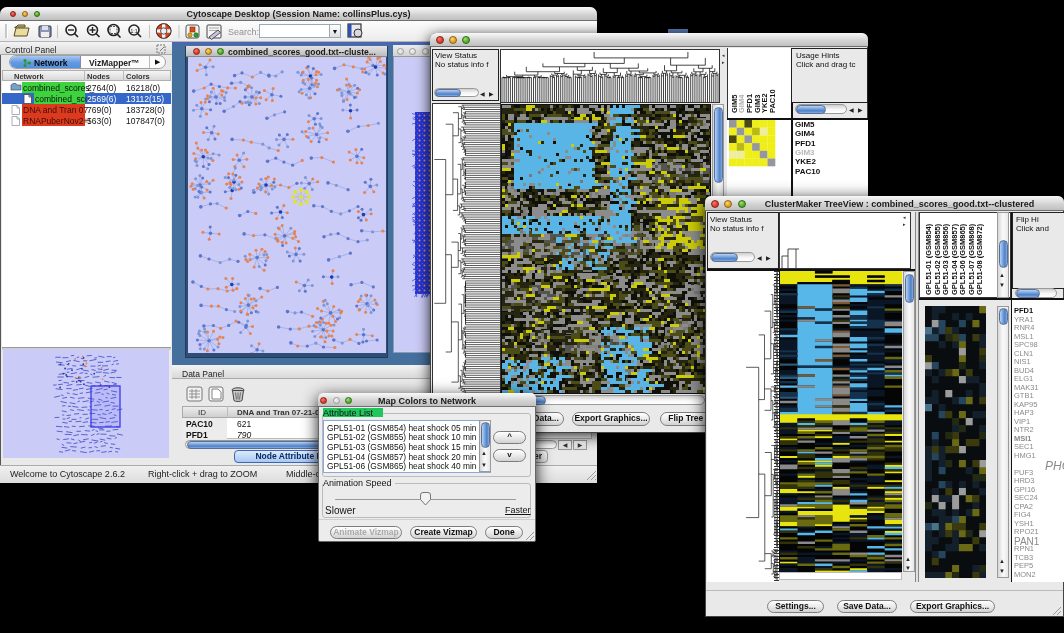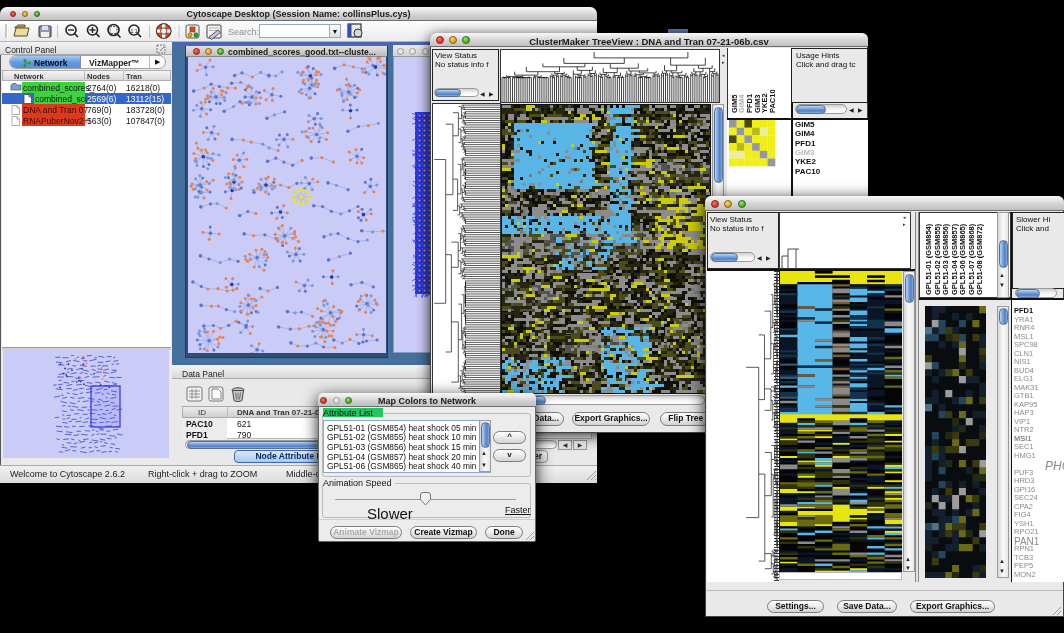--- a/index.html
+++ b/index.html
@@ -79,21 +79,21 @@
       <circle cx="7.5" cy="5" r="1.6" fill="#2a9a2a"></circle>
       <path d="M3 2.5V7.5M3 5h4.5" stroke="#2a9a2a" stroke-width="0.8" fill="none"></path>
     </svg>
     <div class="a" style="left:34px;top:57.5px;font-size:8.5px;color:#0a0a0a;font-weight:bold;white-space:nowrap;">Network</div>
     <div class="a" style="left:89px;top:57.5px;font-size:8.5px;color:#222;font-weight:bold;white-space:nowrap;">VizMapper™</div>
     <div class="a" style="left:149px;top:56px;width:1px;height:12px;background:#bbb;"></div>
     <div class="a" style="left:155px;top:58px;font-size:7px;color:#111;white-space:nowrap;">▶</div>
     <div class="a" style="left:2px;top:70px;width:169px;height:11px;background:linear-gradient(#f5f5f5,#d8d8d8);border:1px solid #b0b0b0;box-sizing:border-box;"></div>
     <div class="a" style="left:14px;top:71.5px;font-size:7.5px;color:#333;font-weight:bold;white-space:nowrap;">Network</div>
     <div class="a" style="left:87px;top:71.5px;font-size:7.5px;color:#333;font-weight:bold;white-space:nowrap;">Nodes</div>
-    <div class="a" style="left:126px;top:71.5px;font-size:7.5px;color:#333;font-weight:bold;white-space:nowrap;">Tran</div>
+    <div class="a" style="left:126px;top:71.5px;font-size:7.5px;color:#333;font-weight:bold;white-space:nowrap;">Colors</div>
     <div class="a" style="left:84px;top:70px;width:1px;height:11px;background:#bbb;"></div>
     <div class="a" style="left:123px;top:70px;width:1px;height:11px;background:#bbb;"></div>
     <div class="a" style="left:2px;top:81px;width:169px;height:266px;background:#fff;"></div>
     <svg class="a" style="left:10px;top:83px" width="12" height="8">
       <path d="M1 2l2-1.5h3l1 1.5h4v5h-10z" fill="#7aa0c4" stroke="#3a5a7a" stroke-width="0.7"></path>
     </svg>
     <div class="a" style="left:22px;top:81.6px;width:63px;height:11px;background:#3fd23f;"></div>
     <div class="a" style="left:23px;top:82.6px;font-size:8.5px;color:#07180a;white-space:nowrap;">combined_scores_</div>
     <div class="a" style="left:87px;top:82.6px;font-size:8.5px;color:#111;white-space:nowrap;">2764(0)</div>
     <div class="a" style="left:126px;top:82.6px;font-size:8.5px;color:#111;white-space:nowrap;">16218(0)</div>
@@ -838,34 +838,33 @@
     <div class="a" style="left:182px;top:406px;width:410px;height:12px;background:linear-gradient(#ececec,#cfcfcf);border:1px solid #aaa;box-sizing:border-box;"></div>
     <div class="a" style="left:227px;top:406px;width:1px;height:33px;background:#bbb;"></div>
     <div class="a" style="left:198px;top:408px;font-size:8px;color:#333;font-weight:normal;white-space:nowrap;">ID</div>
     <div class="a" style="left:237px;top:408px;font-size:8px;color:#333;font-weight:bold;white-space:nowrap;">DNA and Tran 07-21-06b...</div>
     <div class="a" style="left:182px;top:418px;width:410px;height:21px;background:#fff;border:1px solid #bbb;border-top:none;box-sizing:border-box;"></div>
     <div class="a" style="left:182px;top:418px;width:45px;height:11px;background:#ececec;"></div>
     <div class="a" style="left:182px;top:429px;width:45px;height:10px;background:#ececec;"></div>
     <div class="a" style="left:186px;top:419px;font-size:8.5px;color:#111;font-weight:bold;white-space:nowrap;">PAC10</div>
     <div class="a" style="left:237px;top:419px;font-size:8.5px;color:#111;white-space:nowrap;">621</div>
     <div class="a" style="left:186px;top:429.5px;font-size:8.5px;color:#111;font-weight:bold;white-space:nowrap;">PFD1</div>
-    <div class="a" style="left:237px;top:429.5px;font-size:8.5px;color:#111;white-space:nowrap;">790</div>
+    <div class="a" style="left:237px;top:429.5px;font-size:8.5px;color:#111;white-space:nowrap;font-style:italic;">790</div>
     <div class="a" style="left:185px;top:440px;width:372px;height:9px;border-radius:4.5px;background:linear-gradient(#cfcfcf,#f6f6f6 55%,#fff);border:1px solid #9a9a9a;box-sizing:border-box;"></div>
     <div class="a" style="left:187px;top:440.5px;width:346px;height:8px;border-radius:4.0px;background:linear-gradient(#b8d2f2,#6f9edd 45%,#4f7fc4 70%,#86aee4);border:1px solid #5a6f94;box-sizing:border-box;"></div>
     <div class="a" style="left:558px;top:439.5px;width:14px;height:10px;background:linear-gradient(#fff,#ddd);border:1px solid #999;box-sizing:border-box;font-size:6px;text-align:center;line-height:9px;color:#333;">◀</div>
     <div class="a" style="left:573px;top:439.5px;width:14px;height:10px;background:linear-gradient(#fff,#ddd);border:1px solid #999;box-sizing:border-box;font-size:6px;text-align:center;line-height:9px;color:#333;">▶</div>
     <div class="a" style="left:234px;top:450px;width:138px;height:13px;background:linear-gradient(#dcebfc,#a8c8f0);border:1.5px solid #3a66b8;border-radius:4px;box-sizing:border-box;font-size:8.5px;font-weight:bold;color:#0a2a6a;text-align:center;line-height:11px;">Node Attribute Browser</div>
     <div class="a" style="left:380px;top:450px;width:168px;height:13px;background:linear-gradient(#fcfcfc,#e0e0e0);border:1px solid #999;border-radius:4px;box-sizing:border-box;font-size:8.5px;font-weight:bold;color:#222;text-align:right;padding-right:5px;line-height:11px;">Edge Attribute Browser</div>
     <div class="a" style="left:668px;top:29px;width:20px;height:5px;background:#5577b0;"></div>
     <div class="a" style="left:430px;top:33px;width:438px;height:400px;background:#e9e9e9;border:1px solid #444;border-radius:6px 6px 0 0;box-sizing:border-box;box-shadow:0 3px 14px rgba(0,0,0,0.85);"></div>
     <div class="a tb" style="left:430px;top:33px;width:438px;height:14px;border-radius:6px 6px 0 0;"></div>
     <div class="a" style="left:435.5px;top:36.0px;width:8px;height:8px;border-radius:50%;background:radial-gradient(circle at 35% 30%,#f87a70,#d93b30 60%,#d93b30);border:1px solid #8a1d14;box-sizing:border-box;"></div>
     <div class="a" style="left:448.5px;top:36.0px;width:8px;height:8px;border-radius:50%;background:radial-gradient(circle at 35% 30%,#ffd96e,#dfa023 60%,#dfa023);border:1px solid #8a6210;box-sizing:border-box;"></div>
     <div class="a" style="left:461.5px;top:36.0px;width:8px;height:8px;border-radius:50%;background:radial-gradient(circle at 35% 30%,#a6e07a,#52ad24 60%,#52ad24);border:1px solid #2a6a12;box-sizing:border-box;"></div>
-    <div class="a tt" style="left:430px;top:35.5px;width:438px;height:11px;line-height:11px;font-size:9.5px;">ClusterMaker TreeView : DNA and Tran 07-21-06b.csv</div>
     <div class="a pn" style="left:432px;top:49px;width:67px;height:52px;"></div>
     <div class="a" style="left:435px;top:51px;font-size:8px;color:#111;white-space:nowrap;">View Status</div>
     <div class="a" style="left:435px;top:60px;font-size:8px;color:#111;white-space:nowrap;">No status info f</div>
     <div class="a" style="left:434px;top:88px;width:45px;height:9px;border-radius:4.5px;background:linear-gradient(#cfcfcf,#f6f6f6 55%,#fff);border:1px solid #9a9a9a;box-sizing:border-box;"></div>
     <div class="a" style="left:435px;top:88.5px;width:26px;height:8px;border-radius:4.0px;background:linear-gradient(#b8d2f2,#6f9edd 45%,#4f7fc4 70%,#86aee4);border:1px solid #5a6f94;box-sizing:border-box;"></div>
     <div class="a" style="left:480px;top:89.5px;font-size:6px;color:#222;white-space:nowrap;">◀</div>
     <div class="a" style="left:489px;top:89.5px;font-size:6px;color:#222;white-space:nowrap;">▶</div>
     <div class="a" style="left:500px;top:49px;width:220px;height:54px;background:#fff;border:1px solid #333;box-sizing:border-box;overflow:hidden;">
       <svg class="a" style="left:0;top:0" width="218" height="52">
         <path stroke="#161616" stroke-width="0.8" fill="none" d="M1.0 27.6V52M3.1 27.6V52M5.2 27.6V52M3.1 27.6H5.2M3.1 27.6V27.6M5.2 27.6V27.6M1.0 27.6H4.2M1.0 27.6V27.6M4.2 27.6V27.6M7.3 27.6V52M9.4 27.6V52M7.3 27.6H9.4M7.3 27.6V27.6M9.4 27.6V27.6M2.6 27.6H8.4M2.6 26.6V27.6M8.4 26.6V27.6M11.5 27.6V52M13.6 27.6V52M11.5 27.6H13.6M11.5 27.6V27.6M13.6 27.6V27.6M15.7 27.6V52M17.8 27.6V52M15.7 27.6H17.8M15.7 27.6V27.6M17.8 27.6V27.6M19.9 27.6V52M22.0 27.6V52M24.1 27.6V52M22.0 27.6H24.1M22.0 27.6V27.6M24.1 27.6V27.6M19.9 27.6H23.1M19.9 27.6V27.6M23.1 27.6V27.6M16.8 27.6H21.5M16.8 27.6V27.6M21.5 27.6V27.6M12.6 27.6H19.1M12.6 27.6V27.6M19.1 27.6V27.6M26.2 27.6V52M28.3 27.6V52M30.4 27.6V52M28.3 27.6H30.4M28.3 27.6V27.6M30.4 27.6V27.6M26.2 27.6H29.3M26.2 27.6V27.6M29.3 27.6V27.6M15.9 27.6H27.8M15.9 26.6V27.6M27.8 26.6V27.6M5.5 26.6H21.8M5.5 25.1V26.6M21.8 25.1V26.6M32.5 27.6V52M34.6 27.6V52M32.5 27.6H34.6M32.5 26.8V27.6M34.6 26.8V27.6M36.7 27.6V52M38.8 27.6V52M36.7 27.6H38.8M36.7 27.6V27.6M38.8 27.6V27.6M40.9 27.6V52M43.0 27.6V52M45.1 27.6V52M47.2 27.6V52M45.1 27.6H47.2M45.1 27.6V27.6M47.2 27.6V27.6M43.0 27.6H46.1M43.0 27.6V27.6M46.1 27.6V27.6M40.9 27.6H44.5M40.9 27.6V27.6M44.5 27.6V27.6M37.7 27.6H42.7M37.7 26.8V27.6M42.7 26.8V27.6M33.5 26.8H40.2M33.5 25.1V26.8M40.2 25.1V26.8M13.7 25.1H36.9M13.7 21.7V25.1M36.9 21.7V25.1M49.3 26.6V52M51.4 27.6V52M53.5 27.6V52M51.4 27.6H53.5M51.4 26.6V27.6M53.5 26.6V27.6M49.3 26.6H52.4M49.3 25.1V26.6M52.4 25.1V26.6M55.5 26.6V52M57.6 26.6V52M55.5 26.6H57.6M55.5 25.1V26.6M57.6 25.1V26.6M50.8 25.1H56.6M50.8 23.5V25.1M56.6 23.5V25.1M59.7 26.6V52M61.8 26.6V52M59.7 26.6H61.8M59.7 25.0V26.6M61.8 25.0V26.6M63.9 26.5V52M66.0 27.6V52M68.1 27.6V52M70.2 27.6V52M68.1 27.6H70.2M68.1 27.6V27.6M70.2 27.6V27.6M66.0 27.6H69.2M66.0 26.5V27.6M69.2 26.5V27.6M63.9 26.5H67.6M63.9 25.0V26.5M67.6 25.0V26.5M60.8 25.0H65.8M60.8 23.5V25.0M65.8 23.5V25.0M53.7 23.5H63.3M53.7 21.7V23.5M63.3 21.7V23.5M25.3 21.7H58.5M25.3 16.8V21.7M58.5 16.8V21.7M72.3 24.2V52M74.4 27.2V52M76.5 27.6V52M78.6 27.6V52M76.5 27.6H78.6M76.5 27.6V27.6M78.6 27.6V27.6M80.7 27.6V52M77.6 27.6H80.7M77.6 27.2V27.6M80.7 27.2V27.6M74.4 27.2H79.1M74.4 25.7V27.2M79.1 25.7V27.2M82.8 27.2V52M84.9 27.2V52M82.8 27.2H84.9M82.8 25.7V27.2M84.9 25.7V27.2M76.8 25.7H83.8M76.8 24.2V25.7M83.8 24.2V25.7M72.3 24.2H80.3M72.3 20.4V24.2M80.3 20.4V24.2M87.0 25.0V52M89.1 26.5V52M91.2 26.5V52M89.1 26.5H91.2M89.1 25.0V26.5M91.2 25.0V26.5M87.0 25.0H90.1M87.0 23.5V25.0M90.1 23.5V25.0M93.3 25.6V52M95.4 25.6V52M93.3 25.6H95.4M93.3 23.5V25.6M95.4 23.5V25.6M88.6 23.5H94.3M88.6 20.4V23.5M94.3 20.4V23.5M76.3 20.4H91.4M76.3 16.8V20.4M91.4 16.8V20.4M41.9 16.8H83.9M41.9 13.4V16.8M83.9 13.4V16.8M97.5 26.3V52M99.6 27.6V52M101.7 27.6V52M99.6 27.6H101.7M99.6 26.3V27.6M101.7 26.3V27.6M97.5 26.3H100.6M97.5 24.4V26.3M100.6 24.4V26.3M103.8 26.1V52M105.9 27.6V52M108.0 27.6V52M110.0 27.6V52M108.0 27.6H110.0M108.0 27.6V27.6M110.0 27.6V27.6M105.9 27.6H109.0M105.9 26.1V27.6M109.0 26.1V27.6M103.8 26.1H107.4M103.8 24.4V26.1M107.4 24.4V26.1M99.0 24.4H105.6M99.0 22.6V24.4M105.6 22.6V24.4M112.1 27.1V52M114.2 27.1V52M112.1 27.1H114.2M112.1 25.6V27.1M114.2 25.6V27.1M116.3 27.6V52M118.4 27.6V52M116.3 27.6H118.4M116.3 27.1V27.6M118.4 27.1V27.6M120.5 27.6V52M122.6 27.6V52M120.5 27.6H122.6M120.5 27.1V27.6M122.6 27.1V27.6M117.4 27.1H121.6M117.4 25.6V27.1M121.6 25.6V27.1M113.2 25.6H119.5M113.2 22.6V25.6M119.5 22.6V25.6M102.3 22.6H116.3M102.3 18.2V22.6M116.3 18.2V22.6M124.7 26.2V52M126.8 26.2V52M124.7 26.2H126.8M124.7 24.2V26.2M126.8 24.2V26.2M128.9 25.7V52M131.0 25.7V52M128.9 25.7H131.0M128.9 24.2V25.7M131.0 24.2V25.7M125.8 24.2H130.0M125.8 21.0V24.2M130.0 21.0V24.2M133.1 26.2V52M135.2 26.2V52M133.1 26.2H135.2M133.1 24.7V26.2M135.2 24.7V26.2M137.3 27.6V52M139.4 27.6V52M141.5 27.6V52M139.4 27.6H141.5M139.4 27.6V27.6M141.5 27.6V27.6M137.3 27.6H140.4M137.3 26.6V27.6M140.4 26.6V27.6M143.6 27.6V52M145.7 27.6V52M147.8 27.6V52M145.7 27.6H147.8M145.7 27.6V27.6M147.8 27.6V27.6M149.9 27.6V52M146.7 27.6H149.9M146.7 27.6V27.6M149.9 27.6V27.6M143.6 27.6H148.3M143.6 26.6V27.6M148.3 26.6V27.6M138.9 26.6H145.9M138.9 24.7V26.6M145.9 24.7V26.6M134.2 24.7H142.4M134.2 22.9V24.7M142.4 22.9V24.7M152.0 26.3V52M154.1 26.3V52M152.0 26.3H154.1M152.0 24.8V26.3M154.1 24.8V26.3M156.2 26.3V52M158.3 26.3V52M156.2 26.3H158.3M156.2 24.8V26.3M158.3 24.8V26.3M153.0 24.8H157.2M153.0 22.9V24.8M157.2 22.9V24.8M138.3 22.9H155.1M138.3 21.0V22.9M155.1 21.0V22.9M127.9 21.0H146.7M127.9 18.2V21.0M146.7 18.2V21.0M109.3 18.2H137.3M109.3 13.4V18.2M137.3 13.4V18.2M62.9 13.4H123.3M62.9 7.9V13.4M123.3 7.9V13.4M160.4 25.9V52M162.5 25.9V52M160.4 25.9H162.5M160.4 23.3V25.9M162.5 23.3V25.9M164.5 25.0V52M166.6 25.0V52M164.5 25.0H166.6M164.5 23.3V25.0M166.6 23.3V25.0M161.4 23.3H165.6M161.4 20.8V23.3M165.6 20.8V23.3M168.7 25.7V52M170.8 27.2V52M172.9 27.2V52M170.8 27.2H172.9M170.8 25.7V27.2M172.9 25.7V27.2M168.7 25.7H171.9M168.7 22.8V25.7M171.9 22.8V25.7M175.0 26.8V52M177.1 27.6V52M179.2 27.6V52M181.3 27.6V52M179.2 27.6H181.3M179.2 27.6V27.6M181.3 27.6V27.6M177.1 27.6H180.3M177.1 26.8V27.6M180.3 26.8V27.6M175.0 26.8H178.7M175.0 25.3V26.8M178.7 25.3V26.8M183.4 26.9V52M185.5 27.6V52M187.6 27.6V52M185.5 27.6H187.6M185.5 26.9V27.6M187.6 26.9V27.6M183.4 26.9H186.6M183.4 25.3V26.9M186.6 25.3V26.9M176.9 25.3H185.0M176.9 22.8V25.3M185.0 22.8V25.3M170.3 22.8H180.9M170.3 20.8V22.8M180.9 20.8V22.8M163.5 20.8H175.6M163.5 15.2V20.8M175.6 15.2V20.8M189.7 25.7V52M191.8 25.7V52M189.7 25.7H191.8M189.7 24.0V25.7M191.8 24.0V25.7M193.9 25.6V52M196.0 25.6V52M193.9 25.6H196.0M193.9 24.0V25.6M196.0 24.0V25.6M190.8 24.0H194.9M190.8 21.8V24.0M194.9 21.8V24.0M198.1 25.9V52M200.2 25.9V52M198.1 25.9H200.2M198.1 24.4V25.9M200.2 24.4V25.9M202.3 27.6V52M204.4 27.6V52M202.3 27.6H204.4M202.3 26.5V27.6M204.4 26.5V27.6M206.5 26.5V52M203.3 26.5H206.5M203.3 24.4V26.5M206.5 24.4V26.5M199.1 24.4H204.9M199.1 21.8V24.4M204.9 21.8V24.4M192.8 21.8H202.0M192.8 18.3V21.8M202.0 18.3V21.8M208.6 21.6V52M210.7 26.0V52M212.8 26.0V52M210.7 26.0H212.8M210.7 23.4V26.0M212.8 23.4V26.0M214.9 25.2V52M217.0 25.2V52M214.9 25.2H217.0M214.9 23.4V25.2M217.0 23.4V25.2M211.7 23.4H215.9M211.7 21.6V23.4M215.9 21.6V23.4M208.6 21.6H213.8M208.6 18.3V21.6M213.8 18.3V21.6M197.4 18.3H211.2M197.4 15.2V18.3M211.2 15.2V18.3M169.6 15.2H204.3M169.6 7.9V15.2M204.3 7.9V15.2M93.1 7.9H186.9M93.1 2.0V7.9M186.9 2.0V7.9"></path>
@@ -1042,34 +1041,35 @@
     <div class="a" style="left:481px;top:450px;font-size:6px;color:#222;white-space:nowrap;">▲</div>
     <div class="a" style="left:481px;top:462px;font-size:6px;color:#222;white-space:nowrap;">▼</div>
     <div class="a" style="left:493px;top:431px;width:33px;height:13px;border-radius:7.5px;background:linear-gradient(#ffffff,#e8e8e8 55%,#d2d2d2);border:1.5px solid #7d7d7d;box-sizing:border-box;font-size:8px;font-weight:bold;color:#111;text-align:center;line-height:10px;white-space:nowrap;overflow:hidden;">^</div>
     <div class="a" style="left:493px;top:449px;width:33px;height:13px;border-radius:7.5px;background:linear-gradient(#ffffff,#e8e8e8 55%,#d2d2d2);border:1.5px solid #7d7d7d;box-sizing:border-box;font-size:8px;font-weight:bold;color:#111;text-align:center;line-height:10px;white-space:nowrap;overflow:hidden;">v</div>
     <div class="a" style="left:322px;top:483px;width:209px;height:35px;border:1px solid #bbb;border-radius:3px;box-sizing:border-box;"></div>
     <div class="a" style="left:323px;top:478px;width:72px;height:9px;background:#ececec;font-size:9px;">Animation Speed</div>
     <div class="a" style="left:335px;top:498.5px;width:181px;height:1.5px;background:#9a9a9a;border-radius:1px;"></div>
     <svg class="a" style="left:419px;top:492px" width="13" height="15">
       <path d="M1.5 3a2.5 2.5 0 0 1 2.5-2.5h5A2.5 2.5 0 0 1 11.5 3v4.5l-5 5.5-5-5.5z" fill="#f2f2f2" stroke="#777" stroke-width="1"></path>
     </svg>
-    <div class="a" style="left:325px;top:505px;font-size:15px;color:#111;white-space:nowrap;margin-left:42px;">Slower</div>
+    <div class="a" style="left:325px;top:505px;font-size:10px;color:#111;white-space:nowrap;">Slower</div>
     <div class="a" style="left:505px;top:505px;font-size:9px;color:#111;white-space:nowrap;text-decoration:underline;">Faster</div>
     <div class="a" style="left:319px;top:519px;width:216px;height:1px;background:#cfcfcf;"></div>
     <div class="a" style="left:330px;top:526px;width:72px;height:13px;border-radius:7.5px;background:linear-gradient(#ffffff,#e8e8e8 55%,#d2d2d2);border:1.5px solid #7d7d7d;box-sizing:border-box;font-size:8.5px;font-weight:bold;color:#aaa;text-align:center;line-height:10px;white-space:nowrap;overflow:hidden;">Animate Vizmap</div>
     <div class="a" style="left:410px;top:526px;width:67px;height:13px;border-radius:7.5px;background:linear-gradient(#ffffff,#e8e8e8 55%,#d2d2d2);border:1.5px solid #7d7d7d;box-sizing:border-box;font-size:8.5px;font-weight:bold;color:#111;text-align:center;line-height:10px;white-space:nowrap;overflow:hidden;">Create Vizmap</div>
     <div class="a" style="left:485px;top:526px;width:38px;height:13px;border-radius:7.5px;background:linear-gradient(#ffffff,#e8e8e8 55%,#d2d2d2);border:1.5px solid #7d7d7d;box-sizing:border-box;font-size:8.5px;font-weight:bold;color:#111;text-align:center;line-height:10px;white-space:nowrap;overflow:hidden;">Done</div>
     <svg class="a" style="left:525px;top:531px" width="10" height="10">
       <path d="M9 1L1 9M9 5L5 9" stroke="#999" stroke-width="1"></path>
     </svg>
     <div class="a" style="left:705px;top:196px;width:359px;height:421px;background:#e9e9e9;border:1px solid #444;border-radius:6px 6px 0 0;box-sizing:border-box;box-shadow:0 3px 16px rgba(0,0,0,0.9);"></div>
     <div class="a tb" style="left:705px;top:196px;width:359px;height:15px;border-radius:6px 6px 0 0;"></div>
     <div class="a" style="left:710.5px;top:200.0px;width:8px;height:8px;border-radius:50%;background:radial-gradient(circle at 35% 30%,#f87a70,#d93b30 60%,#d93b30);border:1px solid #8a1d14;box-sizing:border-box;"></div>
     <div class="a" style="left:724.0px;top:200.0px;width:8px;height:8px;border-radius:50%;background:radial-gradient(circle at 35% 30%,#ffd96e,#dfa023 60%,#dfa023);border:1px solid #8a6210;box-sizing:border-box;"></div>
     <div class="a" style="left:737.5px;top:200.0px;width:8px;height:8px;border-radius:50%;background:radial-gradient(circle at 35% 30%,#a6e07a,#52ad24 60%,#52ad24);border:1px solid #2a6a12;box-sizing:border-box;"></div>
+    <div class="a tt" style="left:705px;top:199px;width:359px;height:11px;line-height:11px;font-size:9px;padding-left:30px;box-sizing:border-box;">ClusterMaker TreeView : combined_scores_good.txt--clustered</div>
     <div class="a pn" style="left:707px;top:212px;width:72px;height:57px;"></div>
     <div class="a" style="left:710px;top:215px;font-size:8px;color:#111;white-space:nowrap;">View Status</div>
     <div class="a" style="left:710px;top:224px;font-size:8px;color:#111;white-space:nowrap;">No status info f</div>
     <div class="a" style="left:710px;top:252px;width:45px;height:10px;border-radius:5.0px;background:linear-gradient(#cfcfcf,#f6f6f6 55%,#fff);border:1px solid #9a9a9a;box-sizing:border-box;"></div>
     <div class="a" style="left:711px;top:252.5px;width:27px;height:9px;border-radius:4.5px;background:linear-gradient(#b8d2f2,#6f9edd 45%,#4f7fc4 70%,#86aee4);border:1px solid #5a6f94;box-sizing:border-box;"></div>
     <div class="a" style="left:757px;top:254px;font-size:6px;color:#222;white-space:nowrap;">◀</div>
     <div class="a" style="left:766px;top:254px;font-size:6px;color:#222;white-space:nowrap;">▶</div>
     <div class="a" style="left:779px;top:212px;width:132px;height:57px;background:#fff;border:1px solid #333;box-sizing:border-box;"></div>
     <svg class="a" style="left:780px;top:246px" width="20" height="23">
       <path d="M2 22V10h6v12M8 10V3h8v19M16 3h3" stroke="#222" stroke-width="0.8" fill="none"></path>
@@ -1128,21 +1128,21 @@
         <path fill="#4a7288" d="M0.0 21.0h7.0v7.2h-7.0zM0.0 98.0h7.0v7.2h-7.0zM6.8 217.0h7.0v7.2h-7.0z"></path>
         <path fill="#3a3a0e" d="M20.3 21.0h7.0v7.2h-7.0zM27.1 28.0h7.0v7.2h-7.0zM47.4 28.0h7.0v7.2h-7.0zM54.2 42.0h7.0v7.2h-7.0zM0.0 49.0h7.0v7.2h-7.0zM20.3 63.0h7.0v7.2h-7.0zM40.7 63.0h7.0v7.2h-7.0zM54.2 91.0h7.0v7.2h-7.0zM20.3 105.0h7.0v7.2h-7.0zM27.1 126.0h7.0v7.2h-7.0zM40.7 133.0h7.0v7.2h-7.0zM47.4 133.0h7.0v7.2h-7.0zM6.8 140.0h7.0v7.2h-7.0zM20.3 140.0h7.0v7.2h-7.0zM27.1 140.0h7.0v7.2h-7.0zM47.4 154.0h7.0v7.2h-7.0zM20.3 182.0h7.0v7.2h-7.0zM47.4 189.0h7.0v7.2h-7.0zM27.1 217.0h7.0v7.2h-7.0zM33.9 217.0h7.0v7.2h-7.0zM54.2 217.0h7.0v7.2h-7.0zM20.3 224.0h7.0v7.2h-7.0zM47.4 231.0h7.0v7.2h-7.0zM6.8 252.0h7.0v7.2h-7.0zM47.4 266.0h7.0v7.2h-7.0z"></path>
         <path fill="#222a14" d="M20.3 28.0h7.0v7.2h-7.0zM54.2 49.0h7.0v7.2h-7.0zM33.9 56.0h7.0v7.2h-7.0zM27.1 112.0h7.0v7.2h-7.0zM33.9 119.0h7.0v7.2h-7.0zM20.3 126.0h7.0v7.2h-7.0zM54.2 126.0h7.0v7.2h-7.0zM20.3 154.0h7.0v7.2h-7.0zM47.4 168.0h7.0v7.2h-7.0zM54.2 168.0h7.0v7.2h-7.0zM0.0 196.0h7.0v7.2h-7.0zM40.7 224.0h7.0v7.2h-7.0zM54.2 259.0h7.0v7.2h-7.0zM27.1 266.0h7.0v7.2h-7.0z"></path>
       </svg>
     </div>
     <div class="a" style="left:997px;top:306px;width:12px;height:272px;background:linear-gradient(90deg,#d6d6d6,#fafafa 50%,#e8e8e8);border:1px solid #9a9a9a;box-sizing:border-box;"></div>
     <div class="a" style="left:998.5px;top:308px;width:9px;height:17px;border-radius:4.5px;background:linear-gradient(90deg,#b8d2f2,#6f9edd 45%,#4f7fc4 70%,#86aee4);border:1px solid #5a6f94;box-sizing:border-box;"></div>
     <div class="a" style="left:999px;top:558px;font-size:6px;color:#222;white-space:nowrap;">▲</div>
     <div class="a" style="left:999px;top:568px;font-size:6px;color:#222;white-space:nowrap;">▼</div>
     <div class="a pn" style="left:1012px;top:212px;width:52px;height:77px;border-right:none;"></div>
-    <div class="a" style="left:1016px;top:215px;font-size:8px;color:#111;white-space:nowrap;">Slower Hi</div>
+    <div class="a" style="left:1016px;top:215px;font-size:8px;color:#111;white-space:nowrap;">Flip Hi</div>
     <div class="a" style="left:1016px;top:224px;font-size:8px;color:#111;white-space:nowrap;text-align:center;">Click and</div>
     <div class="a" style="left:1015px;top:288px;width:42px;height:10px;border-radius:5.0px;background:linear-gradient(#cfcfcf,#f6f6f6 55%,#fff);border:1px solid #9a9a9a;box-sizing:border-box;"></div>
     <div class="a" style="left:1016px;top:288.5px;width:24px;height:9px;border-radius:4.5px;background:linear-gradient(#b8d2f2,#6f9edd 45%,#4f7fc4 70%,#86aee4);border:1px solid #5a6f94;box-sizing:border-box;"></div>
     <div class="a" style="left:1012px;top:300px;width:52px;height:282px;background:#fff;"></div>
     <div class="a" style="left:1010.5px;top:212px;width:1.5px;height:370px;background:#111;"></div>
     <div class="a" style="left:1014px;top:306.0px;font-size:7.5px;color:#111;font-weight:bold;white-space:nowrap;">PFD1</div>
     <div class="a" style="left:1014px;top:314.5px;font-size:7.5px;color:#8a8a8a;white-space:nowrap;">YRA1</div>
     <div class="a" style="left:1014px;top:323.0px;font-size:7.5px;color:#8a8a8a;white-space:nowrap;">RNR4</div>
     <div class="a" style="left:1014px;top:331.5px;font-size:7.5px;color:#8a8a8a;white-space:nowrap;">MSL1</div>
     <div class="a" style="left:1014px;top:340.0px;font-size:7.5px;color:#8a8a8a;white-space:nowrap;">SPC98</div>

